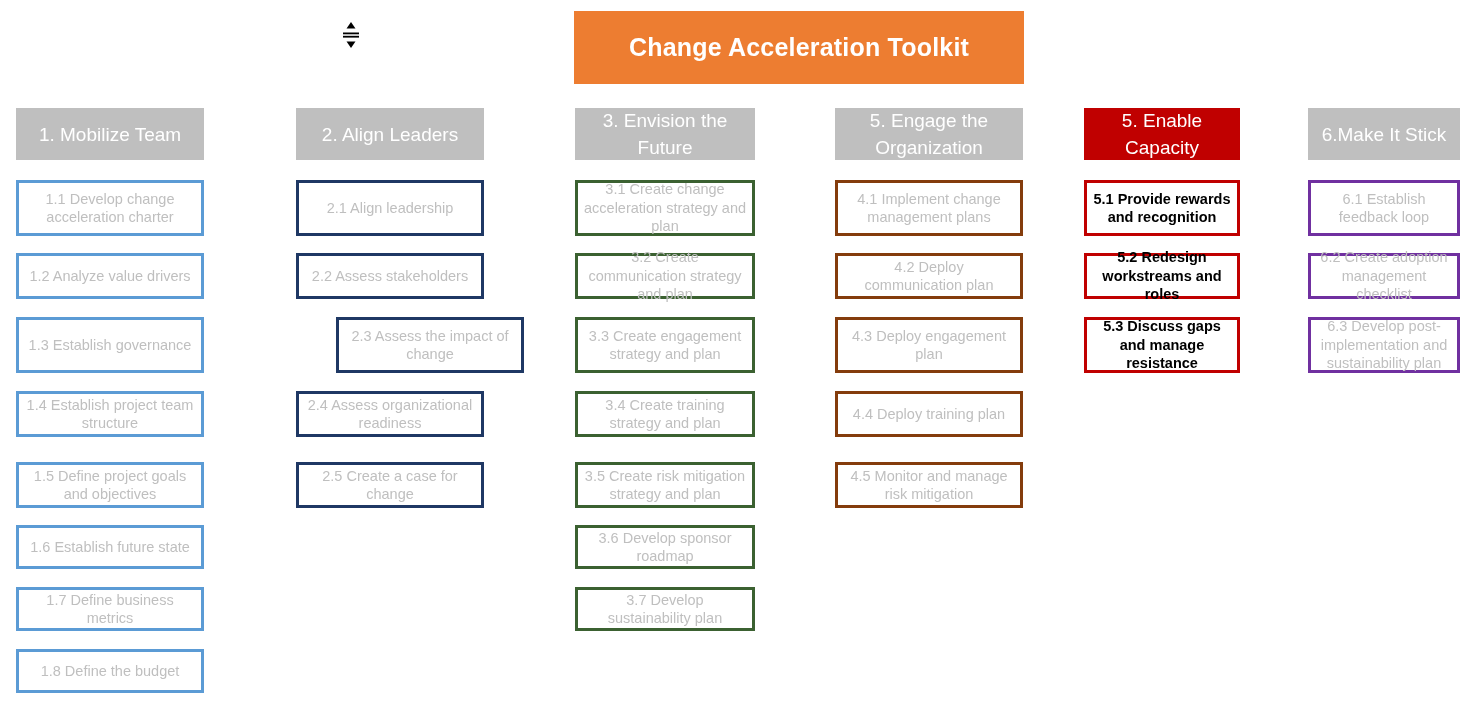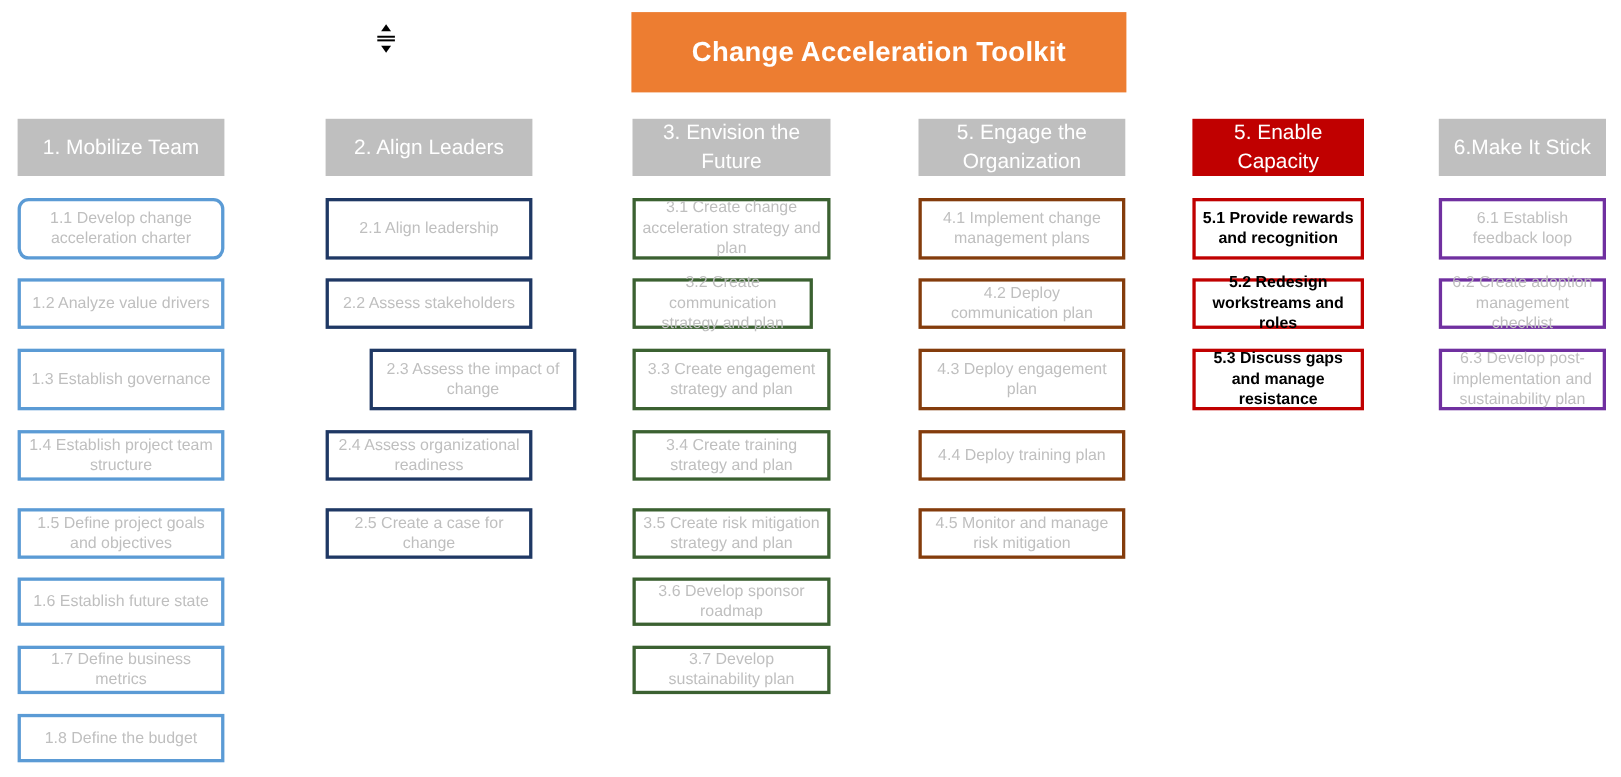--- a/index.html
+++ b/index.html
@@ -105,41 +105,41 @@
       <polygon points="9,1 13.5,7.5 4.5,7.5" fill="#000000"></polygon>
       <rect x="1" y="11.5" width="16" height="1.8" fill="#000000"></rect>
       <rect x="1" y="14.8" width="16" height="1.8" fill="#000000"></rect>
       <polygon points="9,27 13.5,20.5 4.5,20.5" fill="#000000"></polygon>
     </svg>
   </div>
 
 <div class="column" style="left: 16px; width: 188px;">
       <div class="col-header" style="height: 52px; width: 188px;">1. Mobilize Team</div>
     </div>
-    <div class="node bd-blue" style="left: 16px; top: 180px; width: 188px; height: 56px; border-radius: 10px;">1.1 Develop change acceleration charter</div>
+    <div class="node bd-blue" style="left: 16px; top: 180px; width: 188px; height: 56px;">1.1 Develop change acceleration charter</div>
     <div class="node bd-blue" style="left: 16px; top: 253px; width: 188px; height: 46px;">1.2 Analyze value drivers</div>
     <div class="node bd-blue" style="left: 16px; top: 317px; width: 188px; height: 56px;">1.3 Establish governance</div>
     <div class="node bd-blue" style="left: 16px; top: 391px; width: 188px; height: 46px;">1.4 Establish project team structure</div>
     <div class="node bd-blue" style="left: 16px; top: 462px; width: 188px; height: 46px;">1.5 Define project goals and objectives</div>
     <div class="node bd-blue" style="left: 16px; top: 525px; width: 188px; height: 44px;">1.6 Establish future state</div>
     <div class="node bd-blue" style="left: 16px; top: 587px; width: 188px; height: 44px;">1.7 Define business metrics</div>
     <div class="node bd-blue" style="left: 16px; top: 649px; width: 188px; height: 44px;">1.8 Define the budget</div>
     <div class="column" style="left: 296px; width: 188px;">
       <div class="col-header" style="height: 52px; width: 188px;">2. Align Leaders</div>
     </div>
     <div class="node bd-navy" style="left: 296px; top: 180px; width: 188px; height: 56px;">2.1 Align leadership</div>
     <div class="node bd-navy" style="left: 296px; top: 253px; width: 188px; height: 46px;">2.2 Assess stakeholders</div>
     <div class="node bd-navy" style="left: 296px; top: 317px; width: 188px; height: 56px; margin-left: 40px;">2.3 Assess the impact of change</div>
     <div class="node bd-navy" style="left: 296px; top: 391px; width: 188px; height: 46px;">2.4 Assess organizational readiness</div>
     <div class="node bd-navy" style="left: 296px; top: 462px; width: 188px; height: 46px;">2.5 Create a case for change</div>
     <div class="column" style="left: 575px; width: 180px;">
       <div class="col-header" style="height: 52px; width: 180px;">3. Envision the Future</div>
     </div>
     <div class="node bd-green" style="left: 575px; top: 180px; width: 180px; height: 56px;">3.1 Create change acceleration strategy and plan</div>
-    <div class="node bd-green" style="left: 575px; top: 253px; width: 164px; height: 46px;">3.2 Create communication strategy and plan</div>
+    <div class="node bd-green" style="left: 575px; top: 253px; width: 180px; height: 46px;">3.2 Create communication strategy and plan</div>
     <div class="node bd-green" style="left: 575px; top: 317px; width: 180px; height: 56px;">3.3 Create engagement strategy and plan</div>
     <div class="node bd-green" style="left: 575px; top: 391px; width: 180px; height: 46px;">3.4 Create training strategy and plan</div>
     <div class="node bd-green" style="left: 575px; top: 462px; width: 180px; height: 46px;">3.5 Create risk mitigation strategy and plan</div>
     <div class="node bd-green" style="left: 575px; top: 525px; width: 180px; height: 44px;">3.6 Develop sponsor roadmap</div>
     <div class="node bd-green" style="left: 575px; top: 587px; width: 180px; height: 44px;">3.7 Develop sustainability plan</div>
     <div class="column" style="left: 835px; width: 188px;">
       <div class="col-header" style="height: 52px; width: 188px;">5. Engage the Organization</div>
     </div>
     <div class="node bd-brown" style="left: 835px; top: 180px; width: 188px; height: 56px;">4.1 Implement change management plans</div>
     <div class="node bd-brown" style="left: 835px; top: 253px; width: 188px; height: 46px;">4.2 Deploy communication plan</div>

